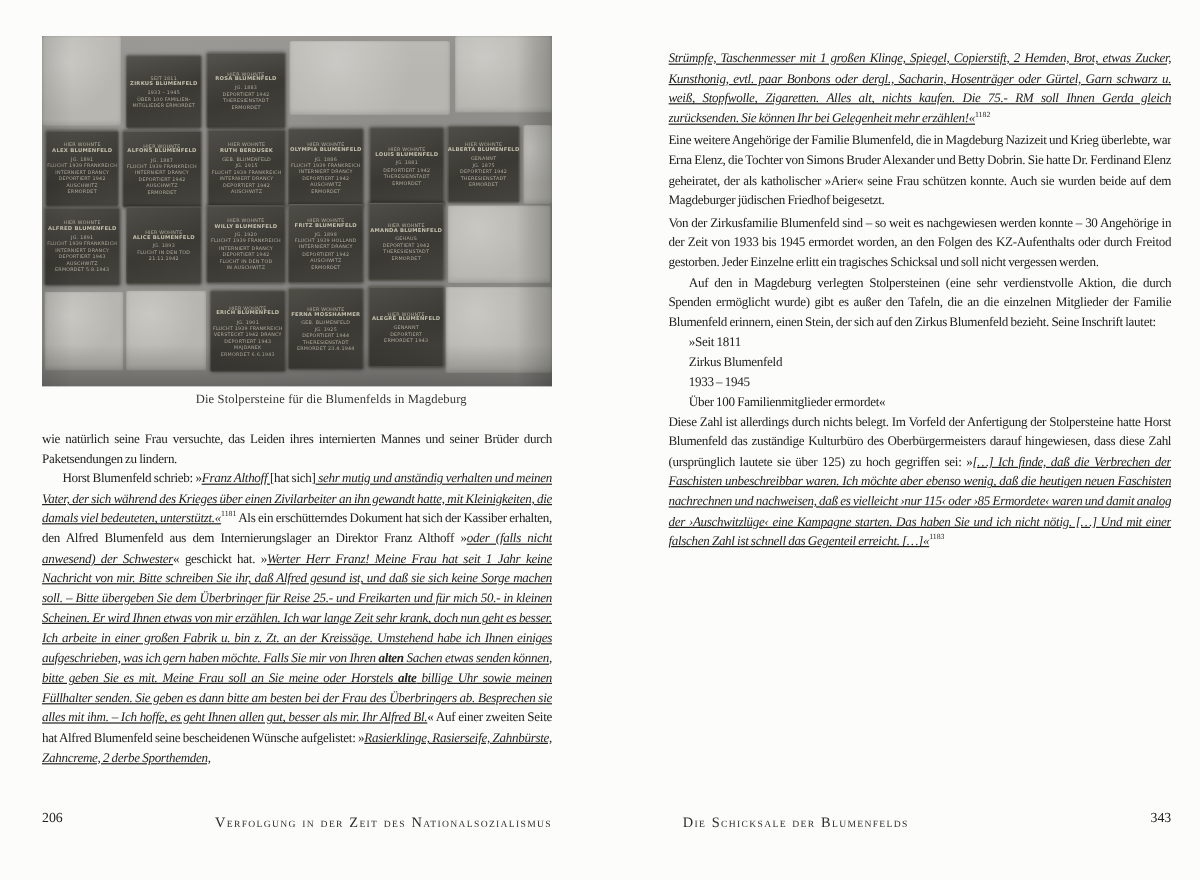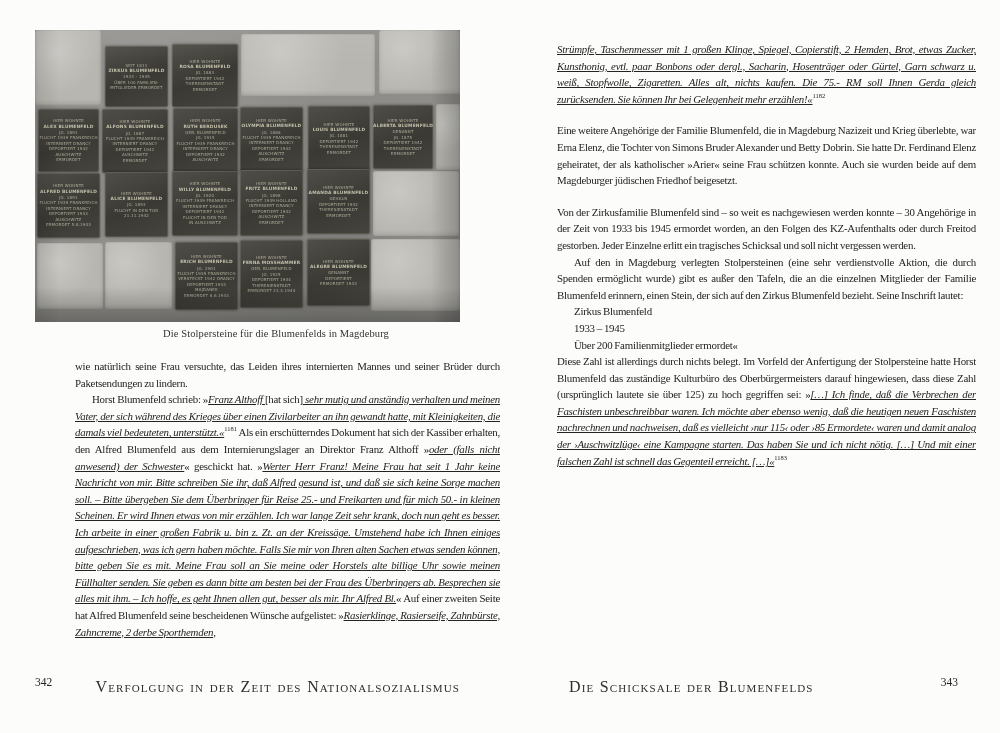--- a/index.html
+++ b/index.html
@@ -53,37 +53,37 @@
   }
 
   
   .body{
     position:absolute;left:0;width:100%;
     text-align:justify;
     font-size:10.9px;line-height:16.6px;
     letter-spacing:-0.25px;word-spacing:-0.5px;
     color:#232323;
   }
-  #left-body{top:358px;height:310px;overflow:hidden;margin-left:40px;}
+  #left-body{top:358px;height:310px;overflow:hidden;}
   #right-body{top:41px;height:627px;overflow:hidden;}
   p.para{margin:0;}
   p.para.indent{text-indent:17px;}
-  p.para.gap{margin-top:15px;}
+  p.para.gap{margin-top:2px;}
   p.para.insc{text-indent:17px;text-align:left;}
   span.i{font-style:italic;text-decoration:underline;}
-  span.u{font-style:italic;text-decoration:underline;}
+  span.u{font-style:italic;text-decoration:underline;font-weight:bold;}
   sup.fn{font-size:6.5px;line-height:0;vertical-align:super;letter-spacing:0;}
 
   
   .footer{position:absolute;top:676px;left:0;width:100%;height:16px;}
   .pagenum{position:absolute;top:0;font-size:11.5px;color:#222;}
   .pagenum.pn-left{left:0;}
-  .pagenum.pn-right{right:18px;}
+  .pagenum.pn-right{right:0;}
   .runhead{
-    position:absolute;top:1.5px;font-size:16px;color:#2e2e2e;
+    position:absolute;top:1.5px;font-size:12px;color:#2e2e2e;
     font-variant:small-caps;letter-spacing:1.1px;word-spacing:.5px;
   }
   .runhead.rh-right{right:0;}
   .runhead.rh-left{left:12px;}
 </style>
 </head>
 <body>
 
 <div class="page" id="left-page">
   <figure>
@@ -240,33 +240,34 @@
           <div class="pline">ERMORDET 1943</div>
         </div>
       </div>
     <figcaption>Die Stolpersteine für die Blumenfelds in Magdeburg</figcaption>
   </figure>
   <div class="body" id="left-body">
       <p class="para"><span class="r">wie natürlich seine Frau versuchte, das Leiden ihres internierten Mannes und seiner Brüder durch Paketsendungen zu lindern.</span></p>
       <p class="para indent"><span class="r">Horst Blumenfeld schrieb: »</span><span class="i">Franz Althoff </span><span class="r">[hat sich]</span><span class="i"> sehr mutig und anständig verhalten und meinen Vater, der sich während des Krieges über einen Zivilarbeiter an ihn gewandt hatte, mit Kleinigkeiten, die damals viel bedeuteten, unterstützt.«</span><sup class="fn">1181</sup><span class="r"> Als ein erschütterndes Dokument hat sich der Kassiber erhalten, den Alfred Blumenfeld aus dem Internierungslager an Direktor Franz Althoff »</span><span class="i">oder (falls nicht anwesend) der Schwester</span><span class="r">« geschickt hat. »</span><span class="i">Werter Herr Franz! Meine Frau hat seit 1 Jahr keine Nachricht von mir. Bitte schreiben Sie ihr, daß Alfred gesund ist, und daß sie sich keine Sorge machen soll. – Bitte übergeben Sie dem Überbringer für Reise 25.- und Freikarten und für mich 50.- in kleinen Scheinen. Er wird Ihnen etwas von mir erzählen. Ich war lange Zeit sehr krank, doch nun geht es besser. Ich arbeite in einer großen Fabrik u. bin z. Zt. an der Kreissäge. Umstehend habe ich Ihnen einiges aufgeschrieben, was ich gern haben möchte. Falls Sie mir von Ihren </span><span class="u">alten</span><span class="i"> Sachen etwas senden können, bitte geben Sie es mit. Meine Frau soll an Sie meine oder Horstels </span><span class="u">alte</span><span class="i"> billige Uhr sowie meinen Füllhalter senden. Sie geben es dann bitte am besten bei der Frau des Überbringers ab. Besprechen sie alles mit ihm. – Ich hoffe, es geht Ihnen allen gut, besser als mir. Ihr Alfred Bl.</span><span class="r">« Auf einer zweiten Seite hat Alfred Blumenfeld seine bescheidenen Wünsche aufgelistet: »</span><span class="i">Rasierklinge, Rasierseife, Zahnbürste, Zahncreme, 2 derbe Sporthemden,</span></p>
     </div>
   <div class="footer">
-    <span class="pagenum pn-left">342</span>
+    <span class="pagenum pn-left">206</span>
     <span class="runhead rh-right">Verfolgung in der Zeit des Nationalsozialismus</span>
   </div>
 </div>
 
 <div class="page" id="right-page">
   <div class="body" id="right-body">
       <p class="para"><span class="i">Strümpfe, Taschenmesser mit 1 großen Klinge, Spiegel, Copierstift, 2 Hemden, Brot, etwas Zucker, Kunsthonig, evtl. paar Bonbons oder dergl., Sacharin, Hosenträger oder Gürtel, Garn schwarz u. weiß, Stopfwolle, Zigaretten. Alles alt, nichts kaufen. Die 75.- RM soll Ihnen Gerda gleich zurücksenden. Sie können Ihr bei Gelegenheit mehr erzählen!«</span><sup class="fn">1182</sup></p>
       <p class="para gap"><span class="r">Eine weitere Angehörige der Familie Blumenfeld, die in Magdeburg Nazizeit und Krieg überlebte, war Erna Elenz, die Tochter von Simons Bruder Alexander und Betty Dobrin. Sie hatte Dr. Ferdinand Elenz geheiratet, der als katholischer »Arier« seine Frau schützen konnte. Auch sie wurden beide auf dem Magdeburger jüdischen Friedhof beigesetzt.</span></p>
       <p class="para gap"><span class="r">Von der Zirkusfamilie Blumenfeld sind – so weit es nachgewiesen werden konnte – 30 Angehörige in der Zeit von 1933 bis 1945 ermordet worden, an den Folgen des KZ-Aufenthalts oder durch Freitod gestorben. Jeder Einzelne erlitt ein tragisches Schicksal und soll nicht vergessen werden.</span></p>
       <p class="para indent"><span class="r">Auf den in Magdeburg verlegten Stolpersteinen (eine sehr verdienstvolle Aktion, die durch Spenden ermöglicht wurde) gibt es außer den Tafeln, die an die einzelnen Mitglieder der Familie Blumenfeld erinnern, einen Stein, der sich auf den Zirkus Blumenfeld bezieht. Seine Inschrift lautet:</span></p>
+      <p class="para insc"><span class="r">»Seit 1811</span></p>
       <p class="para insc"><span class="r">Zirkus Blumenfeld</span></p>
       <p class="para insc"><span class="r">1933 – 1945</span></p>
-      <p class="para insc"><span class="r">Über 200 Familienmitglieder ermordet«</span></p>
+      <p class="para insc"><span class="r">Über 100 Familienmitglieder ermordet«</span></p>
       <p class="para"><span class="r">Diese Zahl ist allerdings durch nichts belegt. Im Vorfeld der Anfertigung der Stolpersteine hatte Horst Blumenfeld das zuständige Kulturbüro des Oberbürgermeisters darauf hingewiesen, dass diese Zahl (ursprünglich lautete sie über 125) zu hoch gegriffen sei: »</span><span class="i">[…] Ich finde, daß die Verbrechen der Faschisten unbeschreibbar waren. Ich möchte aber ebenso wenig, daß die heutigen neuen Faschisten nachrechnen und nachweisen, daß es vielleicht ›nur 115‹ oder ›85 Ermordete‹ waren und damit analog der ›Auschwitzlüge‹ eine Kampagne starten. Das haben Sie und ich nicht nötig. […] Und mit einer falschen Zahl ist schnell das Gegenteil erreicht. […]«</span><sup class="fn">1183</sup></p>
     </div>
   <div class="footer">
     <span class="runhead rh-left">Die Schicksale der Blumenfelds</span>
     <span class="pagenum pn-right">343</span>
   </div>
 </div>
 
 </body></html>

